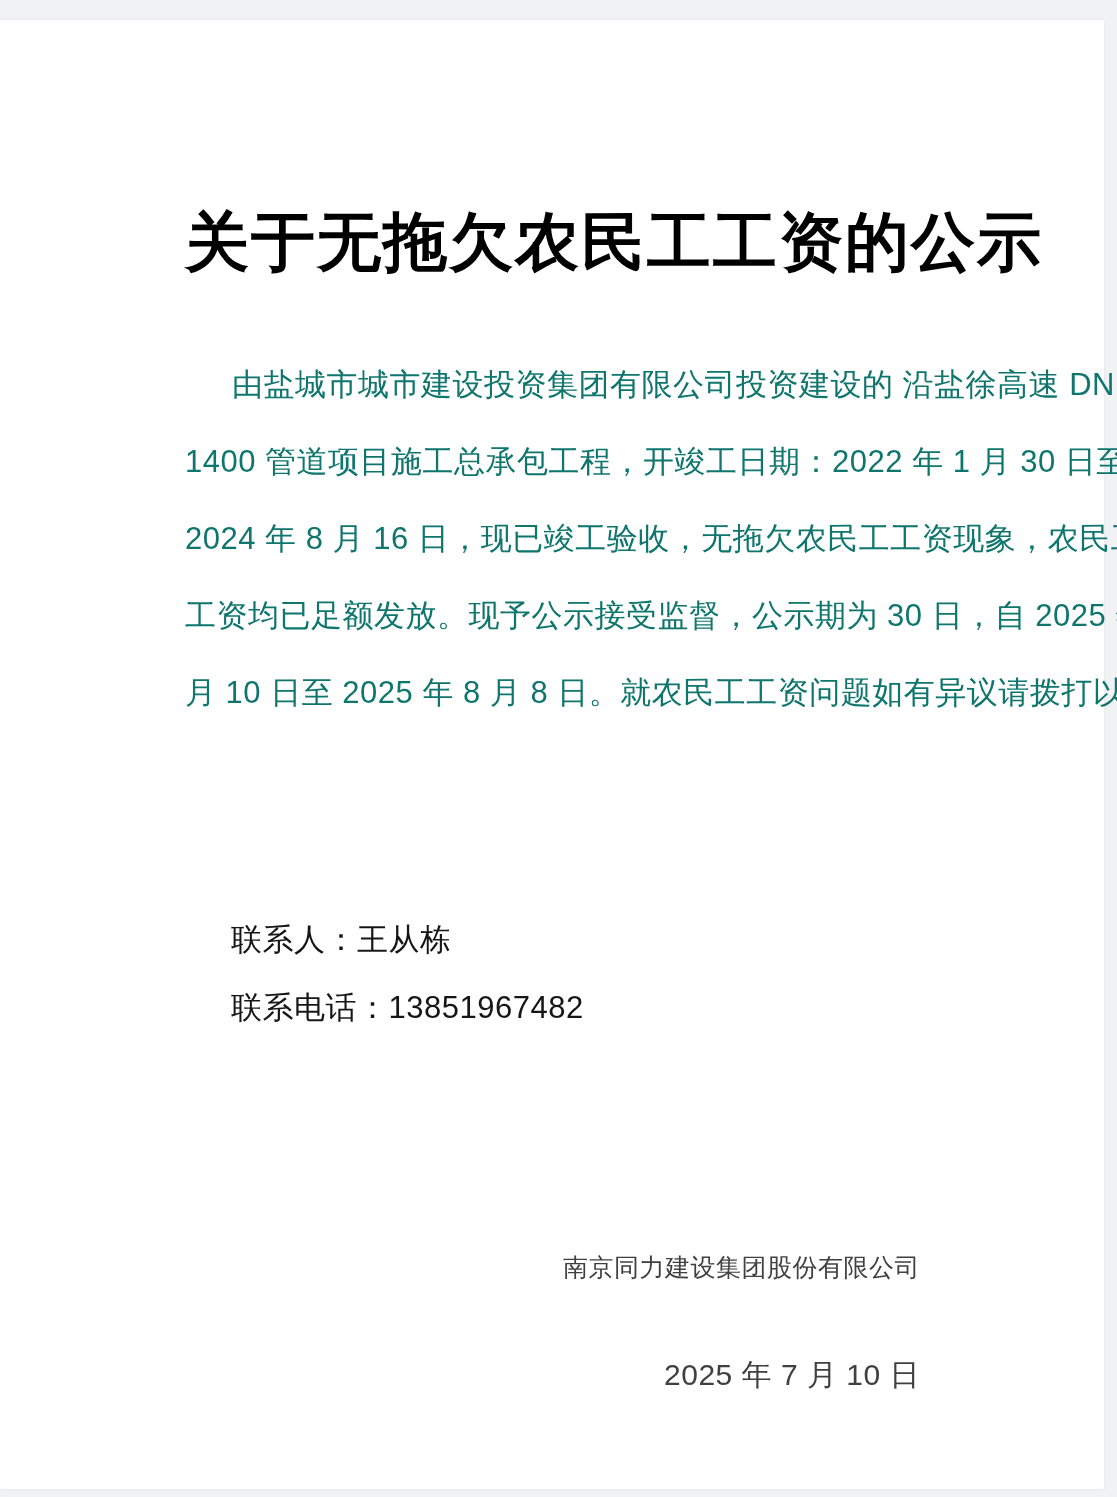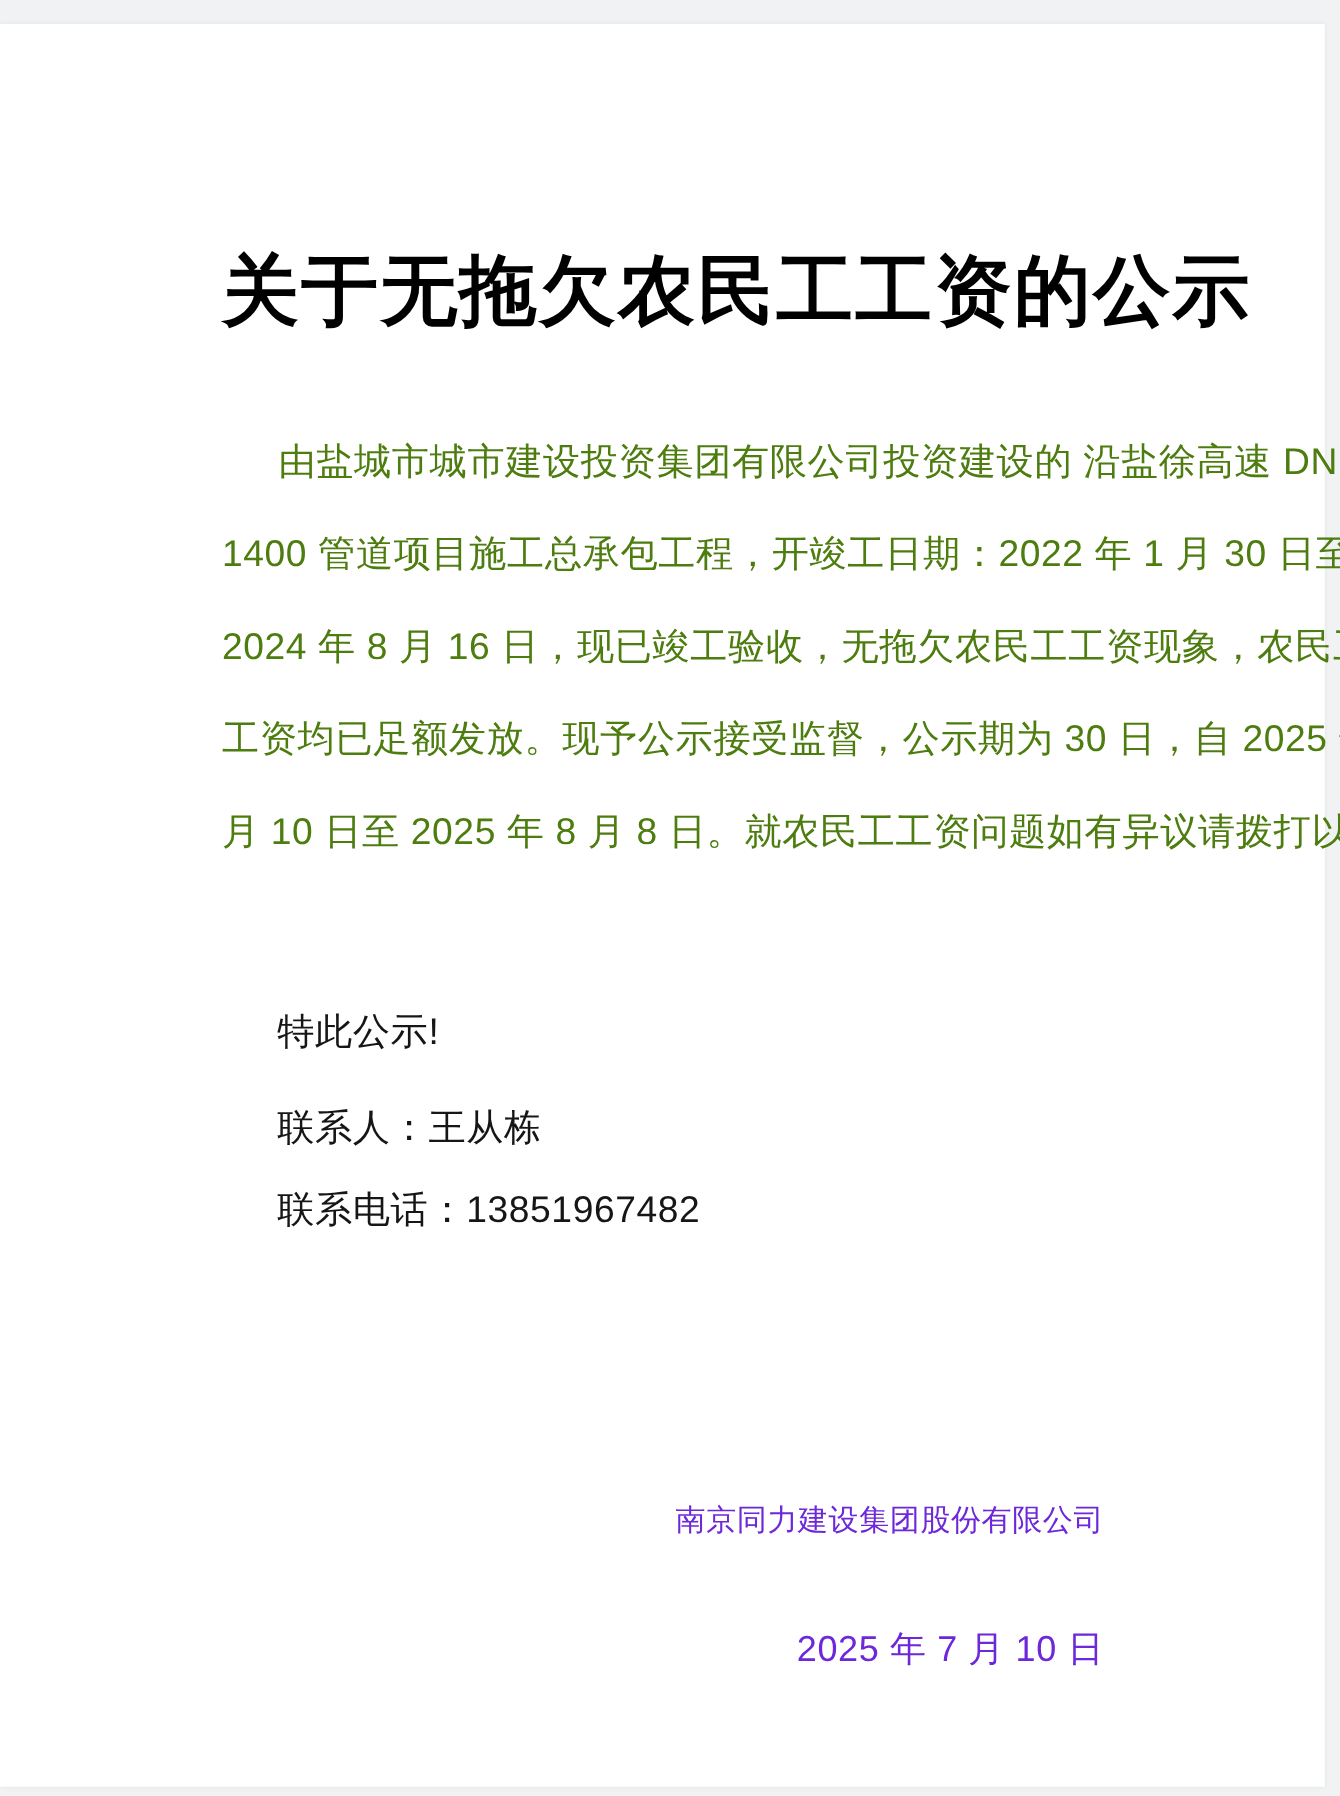--- a/index.html
+++ b/index.html
@@ -34,21 +34,21 @@
   .para {
     position:absolute;
     left:185px; top:326px;
     width:740px;
   }
   .para .line {
     height:77px;
     line-height:77px;
     font-size:31px;
     letter-spacing:0.5px;
-    color:#4d7c0f;
+    color:#0f766e;
     white-space:nowrap;
   }
   .line-indent { text-indent:47px; }
   .extra-line {
     position:absolute;
     left:185px;
     height:80px;
     line-height:80px;
     font-size:31px;
     letter-spacing:0.5px;
@@ -56,21 +56,21 @@
     white-space:nowrap;
     text-indent:46px;
   }
   .closing-line  { top:800px; }
   .contact-person-line { top:880px; }
   .contact-phone-line  { top:948px;text-align:center; }
   .signature {
     position:absolute;
     right:184px; top:1227px;
     text-align:right;
-    color:#6d28d9;
+    color:#404040;
   }
   .signature .sig-company {
     font-size:25px;
     line-height:40px;
     letter-spacing:0.5px;
     white-space:nowrap;
   }
   .signature .sig-date {
     margin-top:68px;
     font-size:30px;
@@ -88,21 +88,20 @@
     <h1 class="doc-title">关于无拖欠农民工工资的公示</h1>
 
     <div class="para">
       <div class="line line-indent">由盐城市城市建设投资集团有限公司投资建设的 沿盐徐高速 DN</div>
       <div class="line">1400 管道项目施工总承包工程，开竣工日期：2022 年 1 月 30 日至</div>
       <div class="line">2024 年 8 月 16 日，现已竣工验收，无拖欠农民工工资现象，农民工</div>
       <div class="line">工资均已足额发放。现予公示接受监督，公示期为 30 日，自 2025 年 7</div>
       <div class="line">月 10 日至 2025 年 8 月 8 日。就农民工工资问题如有异议请拨打以下</div>
     </div>
 
-    <div class="extra-line closing-line">特此公示!</div>
 
     <div class="extra-line contact-person-line">联系人：王从栋</div>
 
     <div class="extra-line contact-phone-line">联系电话：13851967482</div>
 
     <div class="signature">
       <div class="sig-company">南京同力建设集团股份有限公司</div>
       <div class="sig-date">2025 年 7 月 10 日</div>
     </div>
 

